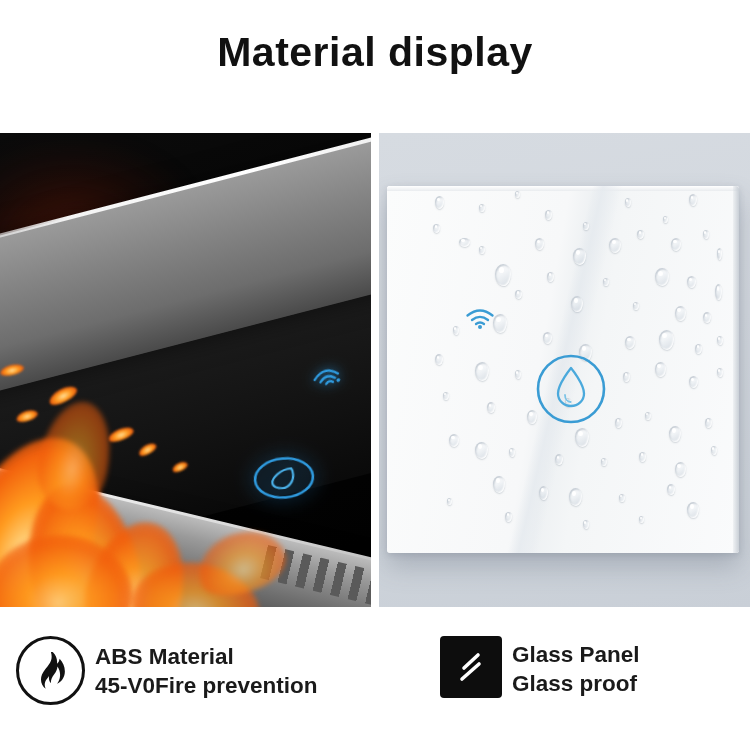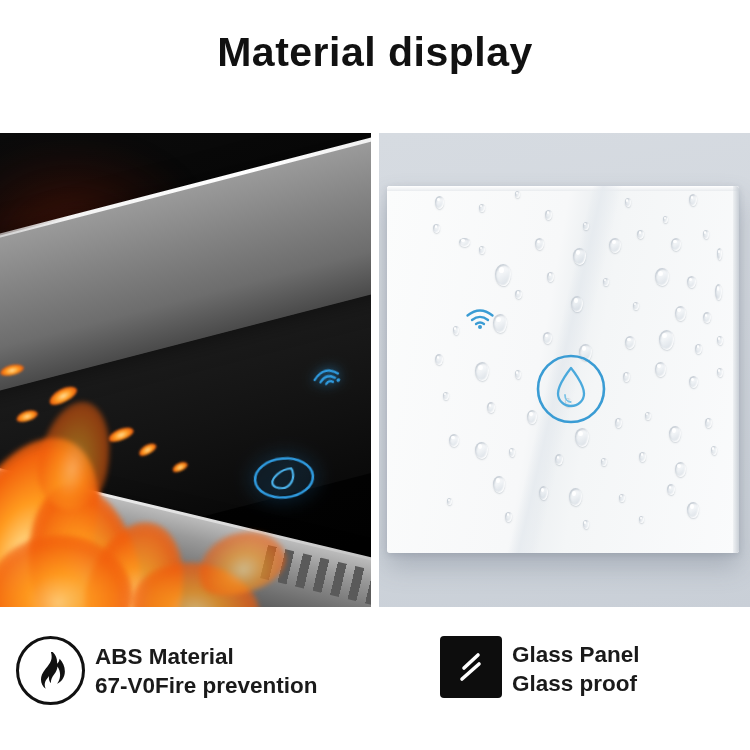--- a/index.html
+++ b/index.html
@@ -471,21 +471,21 @@
 <div class="features">
 
   <div class="feature feature-left">
     <div class="badge-circle">
       <svg viewBox="0 0 36 44" width="31" height="38">
         <path fill="#111111" d="M18.6 0.6 c1.6 5.4 0.4 9.4 -1.9 12.9 -2.7 4.2 -6.6 7.8 -8.6 12.6 -2.6 6.3 -0.7 13.2 4.3 16.6 -1.7 -3.6 -1.5 -7.6 0.9 -10.9 1 -1.4 2.2 -2.6 3 -4.1 -0.5 3.5 0.3 6.3 2 8.4 0.2 -4.2 1.6 -7.3 4 -10.3 2.2 -2.8 3.6 -5.7 3.8 -9 2.2 3.3 3.2 6.8 3 10.6 -0.2 3.5 -1.4 6.6 -3.5 9.4 4.9 -2.2 8.1 -6.5 8.9 -11.9 0.9 -6.5 -1.6 -12.4 -5.9 -17.2 -0.4 2.5 -1.3 4.5 -3.1 6 0.7 -5.2 -1 -9.6 -4.4 -13.1 -0.7 -0.7 -1.5 -1.4 -2.5 -2 z"></path>
       </svg>
     </div>
     <div class="feature-text">
       <span>ABS Material</span>
-      <span class="line2">67-V0Fire prevention</span>
+      <span class="line2">45-V0Fire prevention</span>
     </div>
   </div>
 
   <div class="feature feature-right">
     <div class="badge-square">
       <svg viewBox="0 0 40 40" width="40" height="40">
         <g stroke="#ffffff" stroke-width="3.6" stroke-linecap="round">
           <line x1="13" y1="21" x2="27" y2="8"></line>
           <line x1="11" y1="32" x2="28" y2="17"></line>
         </g>

